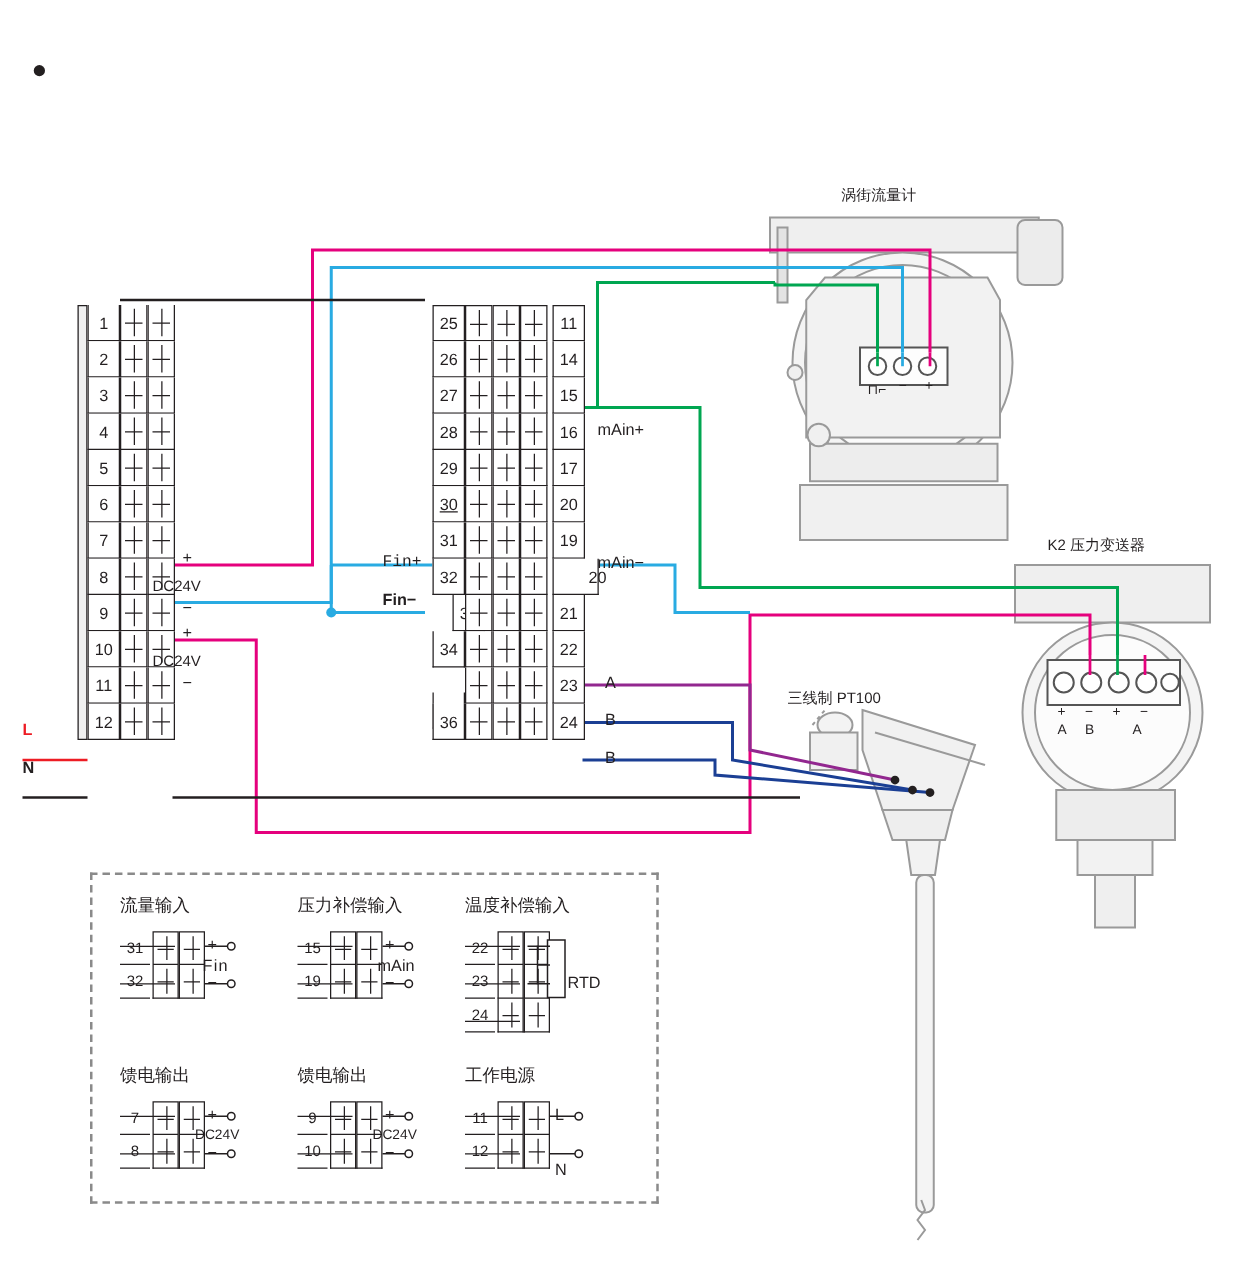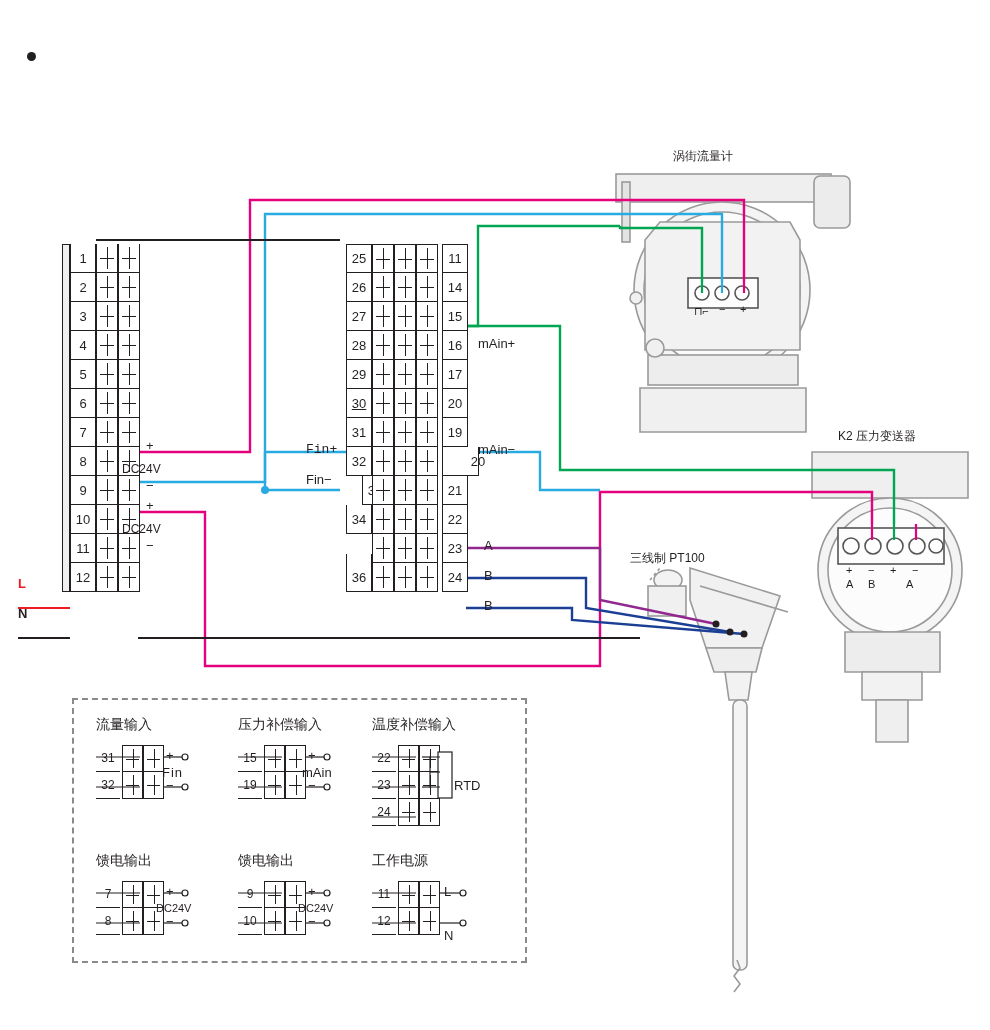--- a/index.html
+++ b/index.html
@@ -371,21 +371,21 @@
     <div class="trow">
         <div class="tnum" style="left:0;">36</div>
         <div class="tscrew" style="left:26px;"></div>
         <div class="tscrew" style="left:48px;"></div>
         <div class="tscrew" style="left:70px;"></div>
         <div class="tnum" style="left:96px;">24</div>
       </div>
   </div>
 
   <div class="lbl" style="left:306px;top:442px;font-family:Liberation Mono, monospace;">Fin+</div>
-  <div class="lbl" style="left:306px;top:472px;">Fin−</div>
+  <div class="lbl" style="left:306px;top:472px;font-weight:bold;">Fin−</div>
 
   <div class="lbl" style="left:478px;top:336px;">mAin+</div>
   <div class="lbl" style="left:478px;top:442px;">mAin−</div>
   <div class="lbl" style="left:484px;top:538px;">A</div>
   <div class="lbl" style="left:484px;top:568px;">B</div>
   <div class="lbl" style="left:484px;top:598px;">B</div>
 
   <div class="legend"></div>
 
   <div class="lg-title" style="left:96px;top:716px;">流量输入</div>

